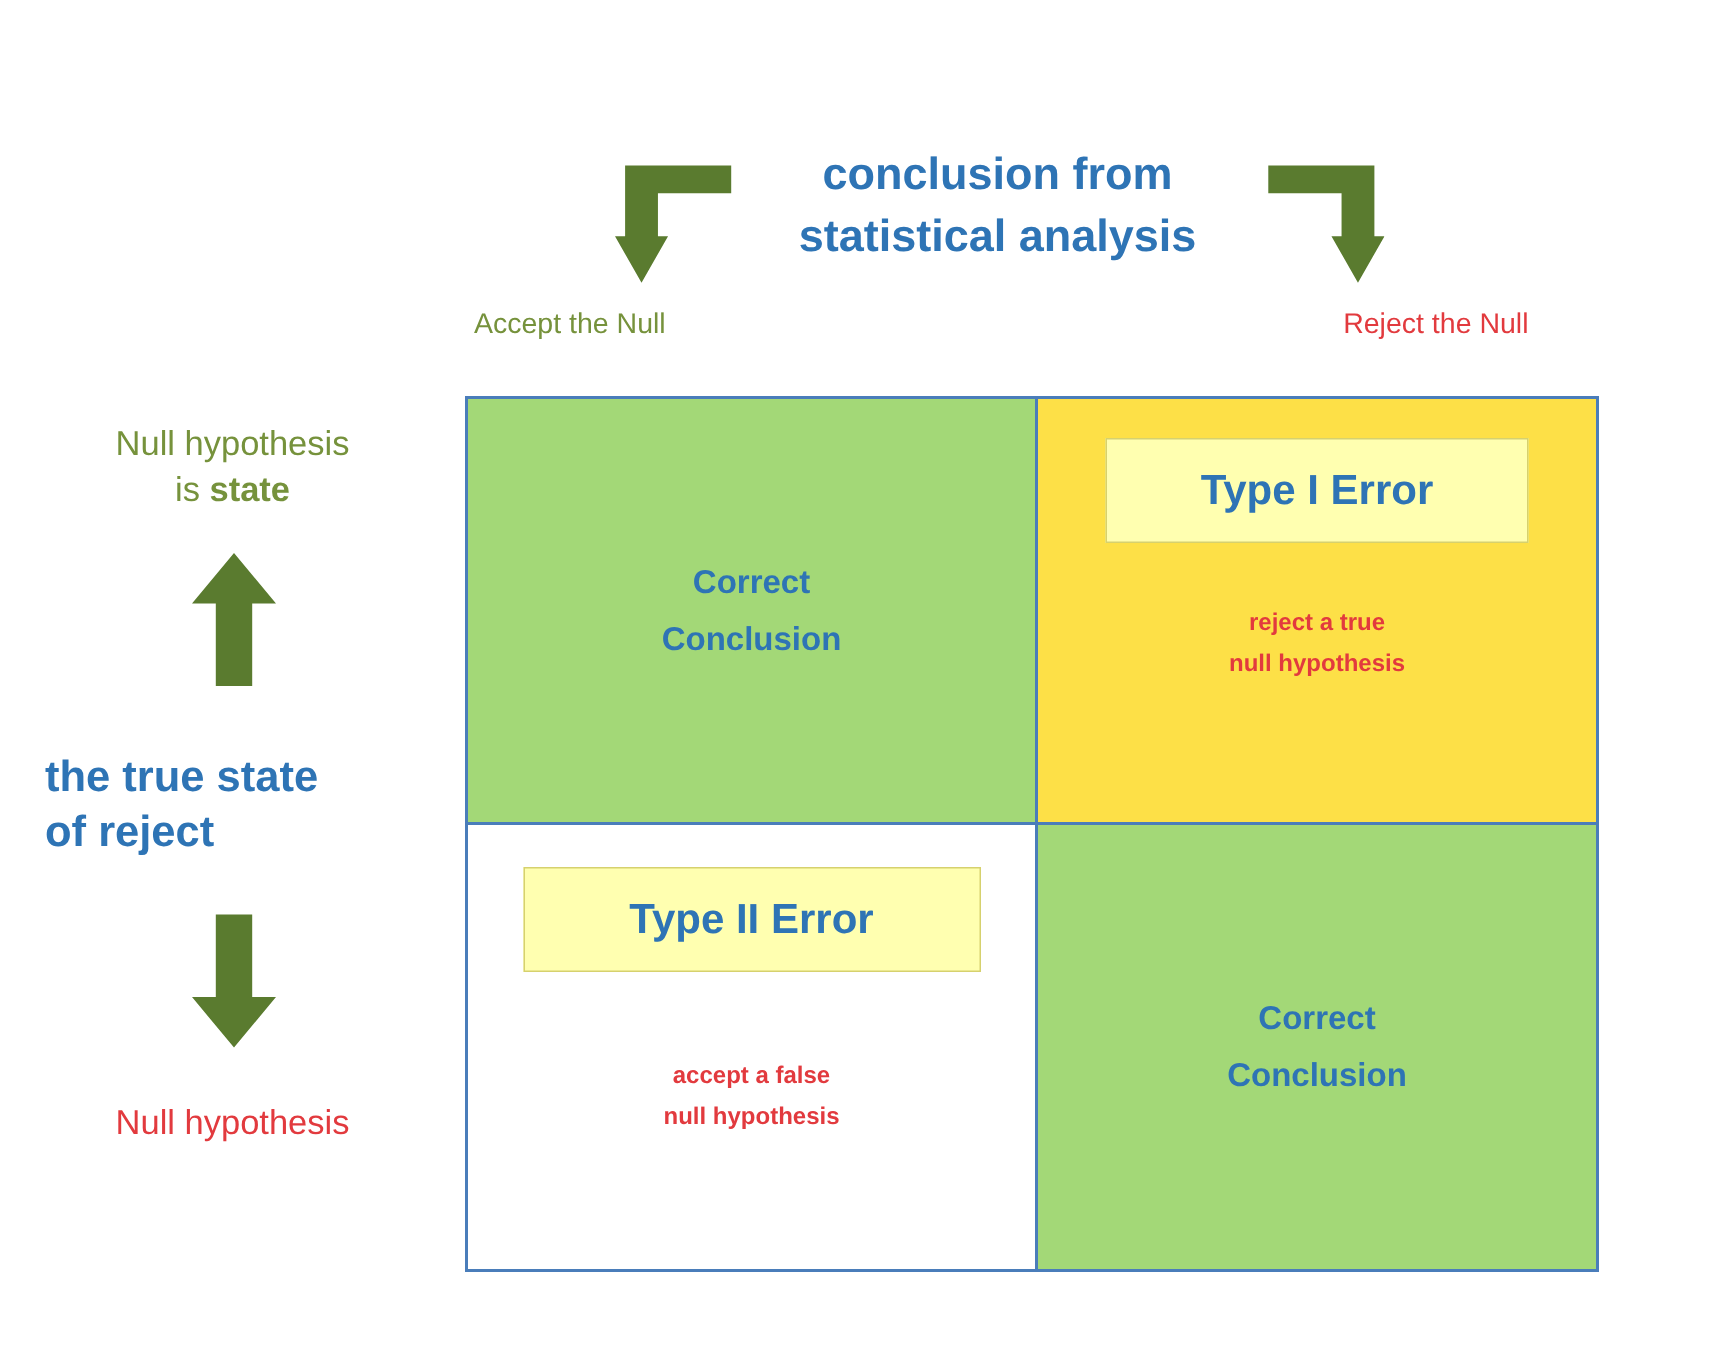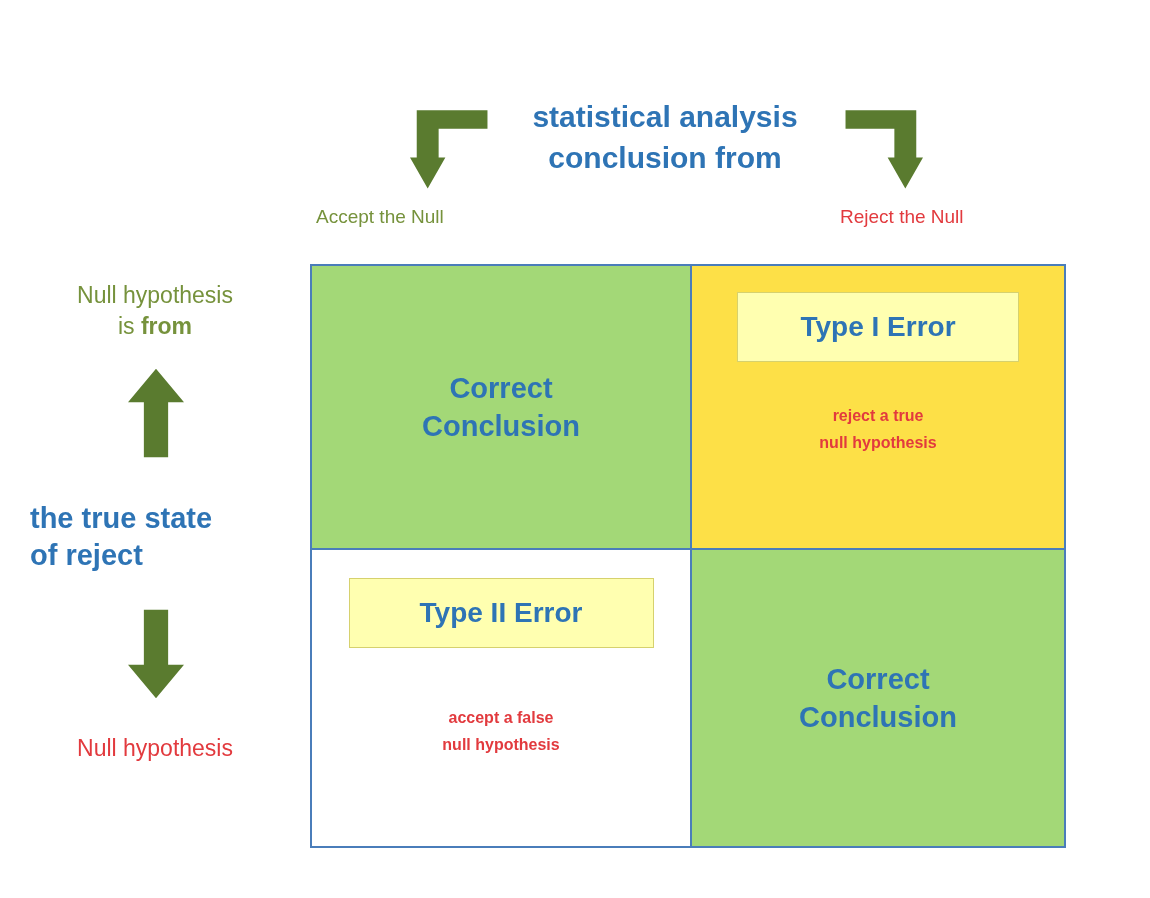--- a/index.html
+++ b/index.html
@@ -25,21 +25,21 @@
   .bent-arrow{position:absolute;top:101px;width:80px;height:96px;color:var(--arrow-green);}
   .bent-arrow.left{left:410px;}
   .bent-arrow.right{left:843px;transform:scaleX(-1);}
   .title{
     position:absolute;left:480px;top:96px;width:370px;
     text-align:center;font-size:30px;font-weight:bold;color:var(--blue);
     line-height:41px;
   }
   .col-label{position:absolute;top:206px;font-size:19px;}
   .col-label.accept{left:316px;color:var(--olive);}
-  .col-label.reject{left:840px;width:200px;text-align:left;color:var(--red);}
+  .col-label.reject{left:819px;width:200px;text-align:right;color:var(--red);}
   
   .row-label{position:absolute;left:40px;width:230px;text-align:center;font-size:23px;line-height:31px;}
   .row-label.true-label{top:280px;color:var(--olive);}
   .row-label.false-label{top:733px;color:var(--red);}
   .axis-label{
     position:absolute;left:30px;top:500px;width:250px;
     font-size:29px;font-weight:bold;color:var(--blue);line-height:37px;
   }
   .block-arrow{position:absolute;left:128px;width:56px;height:94px;color:var(--arrow-green);}
   .block-arrow.up{top:366px;}
@@ -52,21 +52,21 @@
     grid-template-columns:380px 1fr;
     grid-template-rows:284px 1fr;
     background:#fff;
   }
   .cell{position:relative;display:flex;flex-direction:column;align-items:center;}
   .cell.tl{background:var(--cell-green);border-right:2px solid var(--grid-border);border-bottom:2px solid var(--grid-border);justify-content:center;}
   .cell.tr{background:#fde047;border-bottom:2px solid var(--grid-border);}
   .cell.bl{background:#fff;border-right:2px solid var(--grid-border);}
   .cell.br{background:var(--cell-green);justify-content:center;}
   .correct{
-    text-align:center;font-size:29px;font-weight:bold;color:var(--blue);line-height:38px;
+    text-align:center;font-size:22px;font-weight:bold;color:var(--blue);line-height:38px;
   }
   .badge{
     margin-top:26px;width:282px;height:70px;
     background:var(--badge-yellow);border:1px solid var(--badge-border);
     display:flex;align-items:center;justify-content:center;
     font-size:28px;font-weight:bold;color:var(--blue);
   }
   .cell.bl .badge{margin-top:28px;width:305px;}
   .desc{
     margin-top:40px;text-align:center;
@@ -77,36 +77,36 @@
 </head>
 <body>
 
 <div class="canvas">
 
   <svg class="bent-arrow left" viewBox="0 0 95 100" aria-hidden="true">
     <path d="M8,4 H92 V26 H34 V60 H42 L21,97 L0,60 H8 Z" fill="currentColor"></path>
   </svg>
 
   <div class="title">
+    <div>conclusion from</div>
     <div>statistical analysis</div>
-    <div>conclusion from</div>
   </div>
 
   <svg class="bent-arrow right" viewBox="0 0 95 100" aria-hidden="true">
     <path d="M8,4 H92 V26 H34 V60 H42 L21,97 L0,60 H8 Z" fill="currentColor"></path>
   </svg>
 
   <div class="col-label accept">Accept the Null</div>
   <div class="col-label reject">Reject the Null</div>
 
   <div class="row-label true-label">
     <div>Null hypothesis</div>
     <div>
       <span>is</span>
-      <b>from</b>
+      <b>state</b>
     </div>
   </div>
 
   <svg class="block-arrow up" viewBox="0 0 60 95" aria-hidden="true">
     <path d="M30,0 L60,36 L43,36 V95 H17 V36 H0 Z" fill="currentColor"></path>
   </svg>
 
   <div class="axis-label">
     <div>the true state</div>
     <div>of reject</div>

